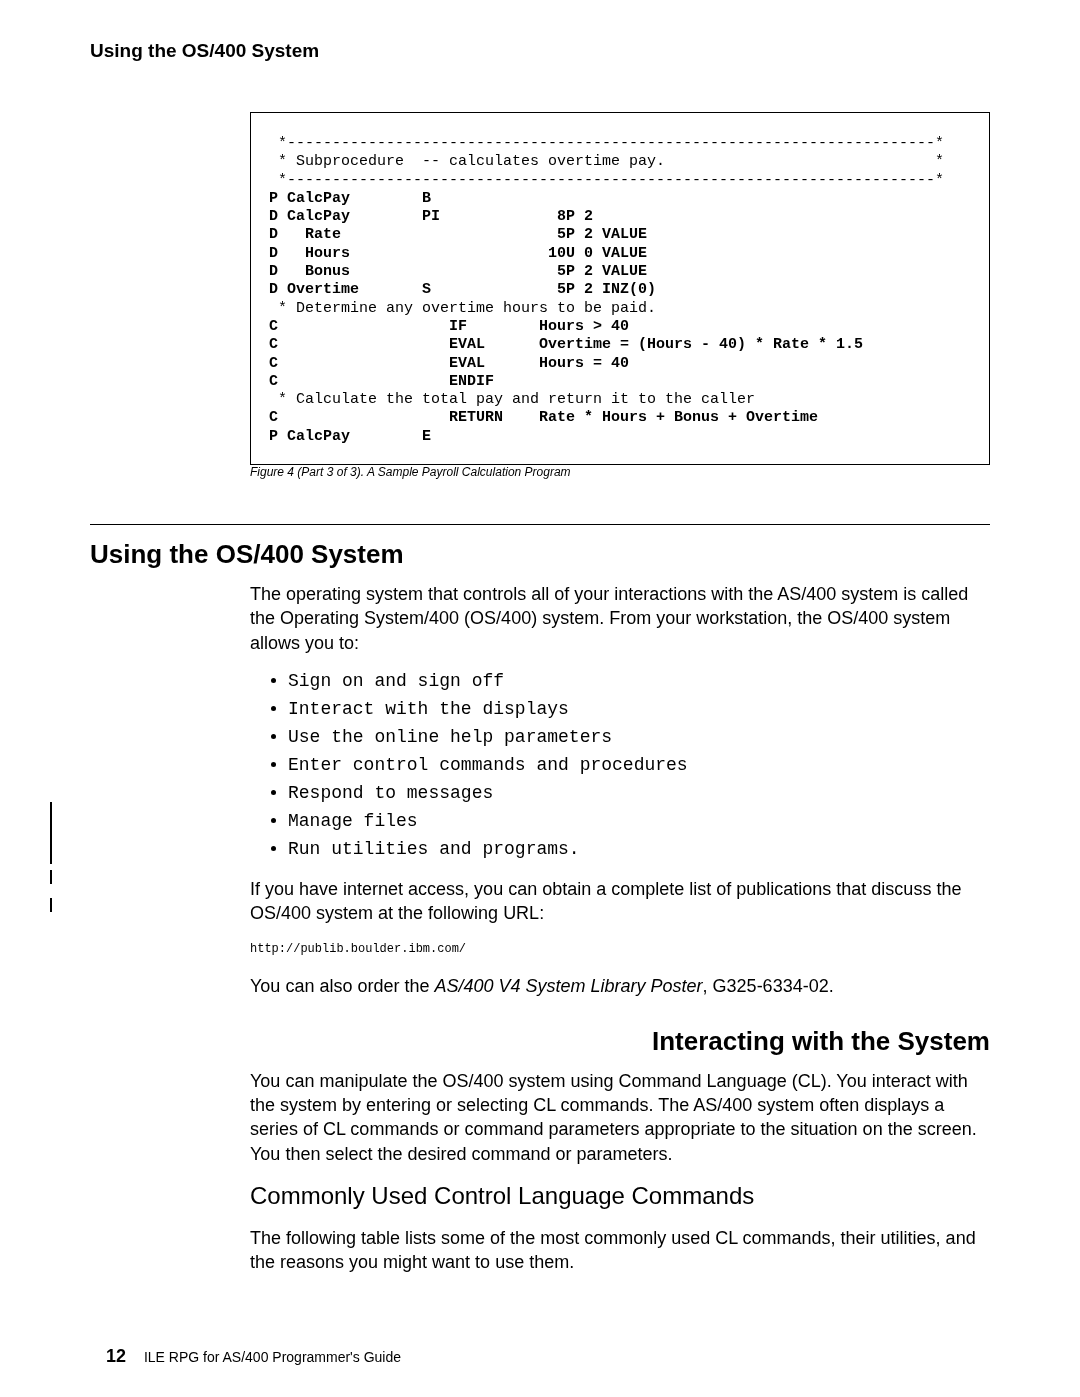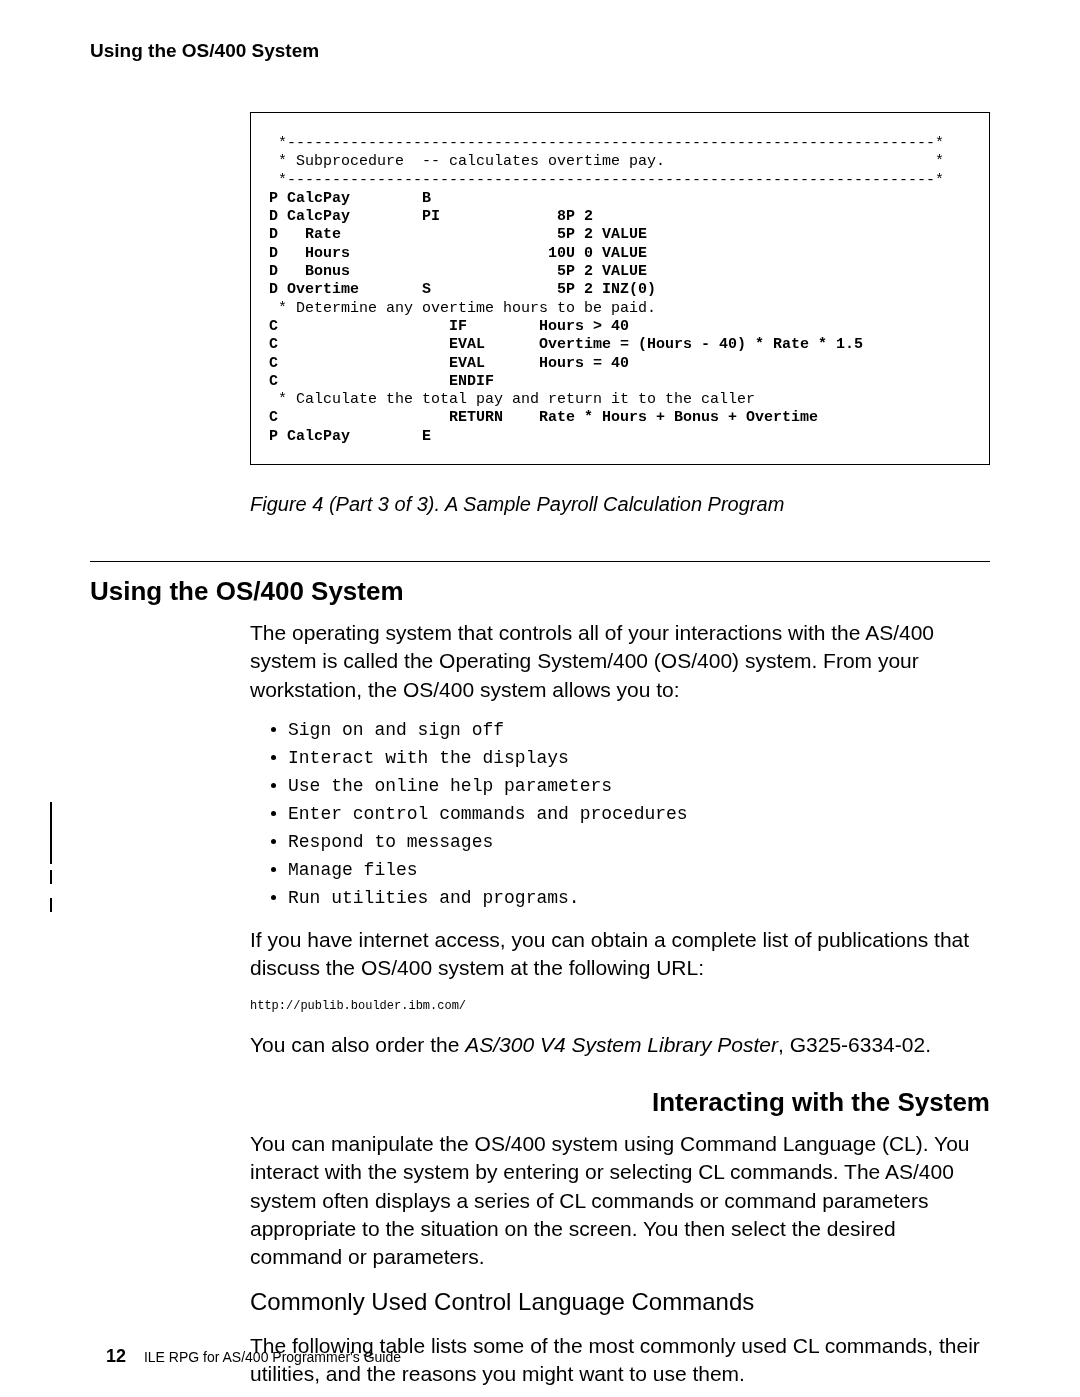--- a/index.html
+++ b/index.html
@@ -26,38 +26,38 @@
     font-family: "Courier New", Courier, monospace;
     font-size: 15px;
     font-weight: bold;
     line-height: 1.22;
     white-space: pre;
   }
   .weak { font-weight: normal; }
   .figcaption {
     margin-left: 160px;
     font-style: italic;
-    font-size: 20px;
-    margin-top: 28px;
+    font-size: 12px;
+    margin-top: 0;
     margin-bottom: 45px;
   }
   .section-rule {
     border: 0;
     height: 1px;
     background: #000;
     margin-bottom: 14px;
   }
   h2.section {
     font-size: 26px;
     font-weight: bold;
     margin-bottom: 12px;
   }
   .bodytext {
     margin-left: 160px;
-    font-size: 21px;
+    font-size: 18px;
     line-height: 1.35;
     margin-bottom: 16px;
   }
   ul.bodylist {
     margin-left: 180px;
     margin-bottom: 18px;
     padding-left: 18px;
     font-family: Liberation Mono, monospace;
   }
   ul.bodylist li {
@@ -121,21 +121,21 @@
     <li>Respond to messages</li>
     <li>Manage files</li>
     <li>Run utilities and programs.</li>
   </ul>
 
 <p class="bodytext">If you have internet access, you can obtain a complete list of publications that discuss the OS/400 system at the following URL:</p>
 
 <div class="mono-url">http://publib.boulder.ibm.com/</div>
 
 <p class="bodytext">
-  <span>You can also order the </span><span class="italic">AS/300 V4 System Library Poster</span><span>, G325-6334-02.</span>
+  <span>You can also order the </span><span class="italic">AS/400 V4 System Library Poster</span><span>, G325-6334-02.</span>
 </p>
 
 <h2 class="section" style="margin-top:28px;text-align:right;">Interacting with the System</h2>
 
 <p class="bodytext">You can manipulate the OS/400 system using Command Language (CL). You interact with the system by entering or selecting CL commands. The AS/400 system often displays a series of CL commands or command parameters appropriate to the situation on the screen. You then select the desired command or parameters.</p>
 
 <div class="subhead">Commonly Used Control Language Commands</div>
 
 <p class="bodytext">The following table lists some of the most commonly used CL commands, their utilities, and the reasons you might want to use them.</p>
 

